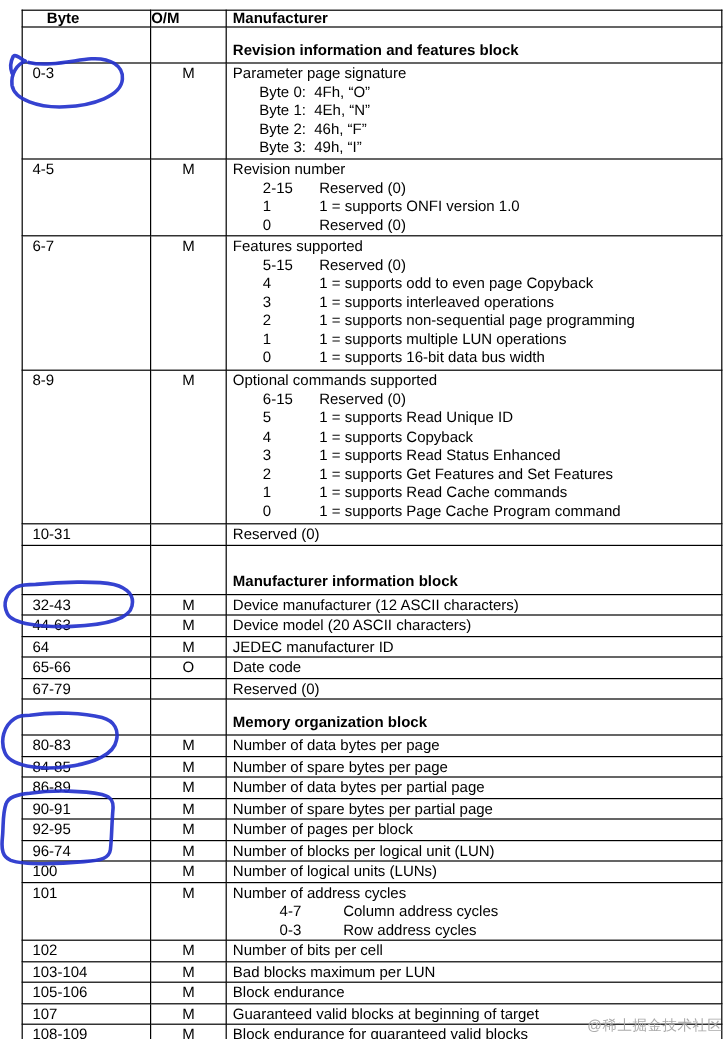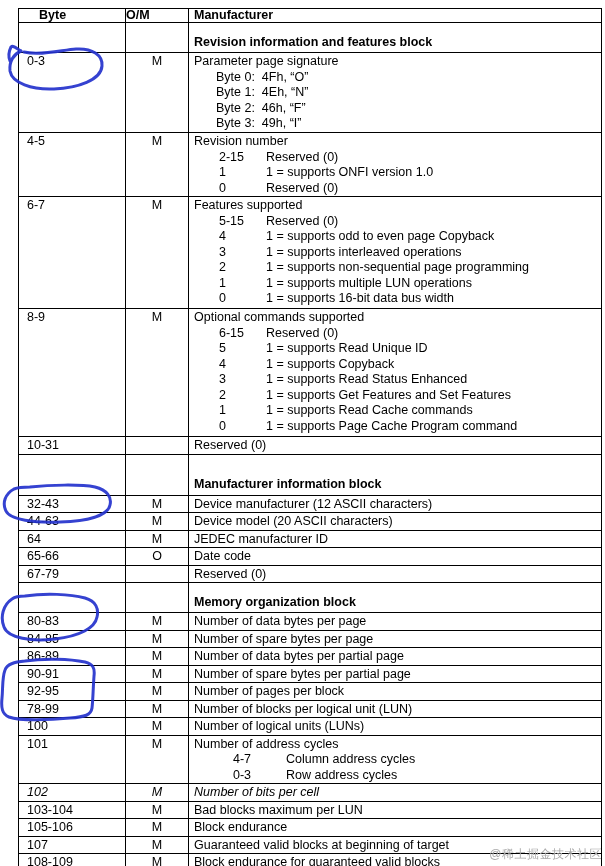--- a/index.html
+++ b/index.html
@@ -198,21 +198,21 @@
           </td>
         </tr>
         <tr data-name="table-row" style="height: 16px;">
           <td class="byte-cell" data-name="byte-cell">92-95</td>
           <td class="om-cell" data-name="om-cell">M</td>
           <td class="desc-cell" data-name="description-cell">
             <div class="desc-main" data-name="description-text">Number of pages per block</div>
           </td>
         </tr>
         <tr data-name="table-row" style="height: 16px;">
-          <td class="byte-cell" data-name="byte-cell">78-99</td>
+          <td class="byte-cell" data-name="byte-cell">96-74</td>
           <td class="om-cell" data-name="om-cell">M</td>
           <td class="desc-cell" data-name="description-cell">
             <div class="desc-main" data-name="description-text">Number of blocks per logical unit (LUN)</div>
           </td>
         </tr>
         <tr data-name="table-row" style="height: 16px;">
           <td class="byte-cell" data-name="byte-cell">100</td>
           <td class="om-cell" data-name="om-cell">M</td>
           <td class="desc-cell" data-name="description-cell">
             <div class="desc-main" data-name="description-text">Number of logical units (LUNs)</div>
@@ -220,21 +220,21 @@
         </tr>
         <tr data-name="table-row" style="height: 48px;">
           <td class="byte-cell" data-name="byte-cell">101</td>
           <td class="om-cell" data-name="om-cell">M</td>
           <td class="desc-cell" data-name="description-cell">
             <div class="desc-main" data-name="description-text">Number of address cycles</div>
             <div class="sub wide" data-name="description-subline"><span class="num" data-name="bit-range">4-7</span><span class="val" data-name="bit-description">Column address cycles</span></div>
             <div class="sub wide" data-name="description-subline"><span class="num" data-name="bit-range">0-3</span><span class="val" data-name="bit-description">Row address cycles</span></div>
           </td>
         </tr>
-        <tr data-name="table-row" style="height: 16px; font-style: italic;">
+        <tr data-name="table-row" style="height: 16px;">
           <td class="byte-cell" data-name="byte-cell">102</td>
           <td class="om-cell" data-name="om-cell">M</td>
           <td class="desc-cell" data-name="description-cell">
             <div class="desc-main" data-name="description-text">Number of bits per cell</div>
           </td>
         </tr>
         <tr data-name="table-row" style="height: 16px;">
           <td class="byte-cell" data-name="byte-cell">103-104</td>
           <td class="om-cell" data-name="om-cell">M</td>
           <td class="desc-cell" data-name="description-cell">

